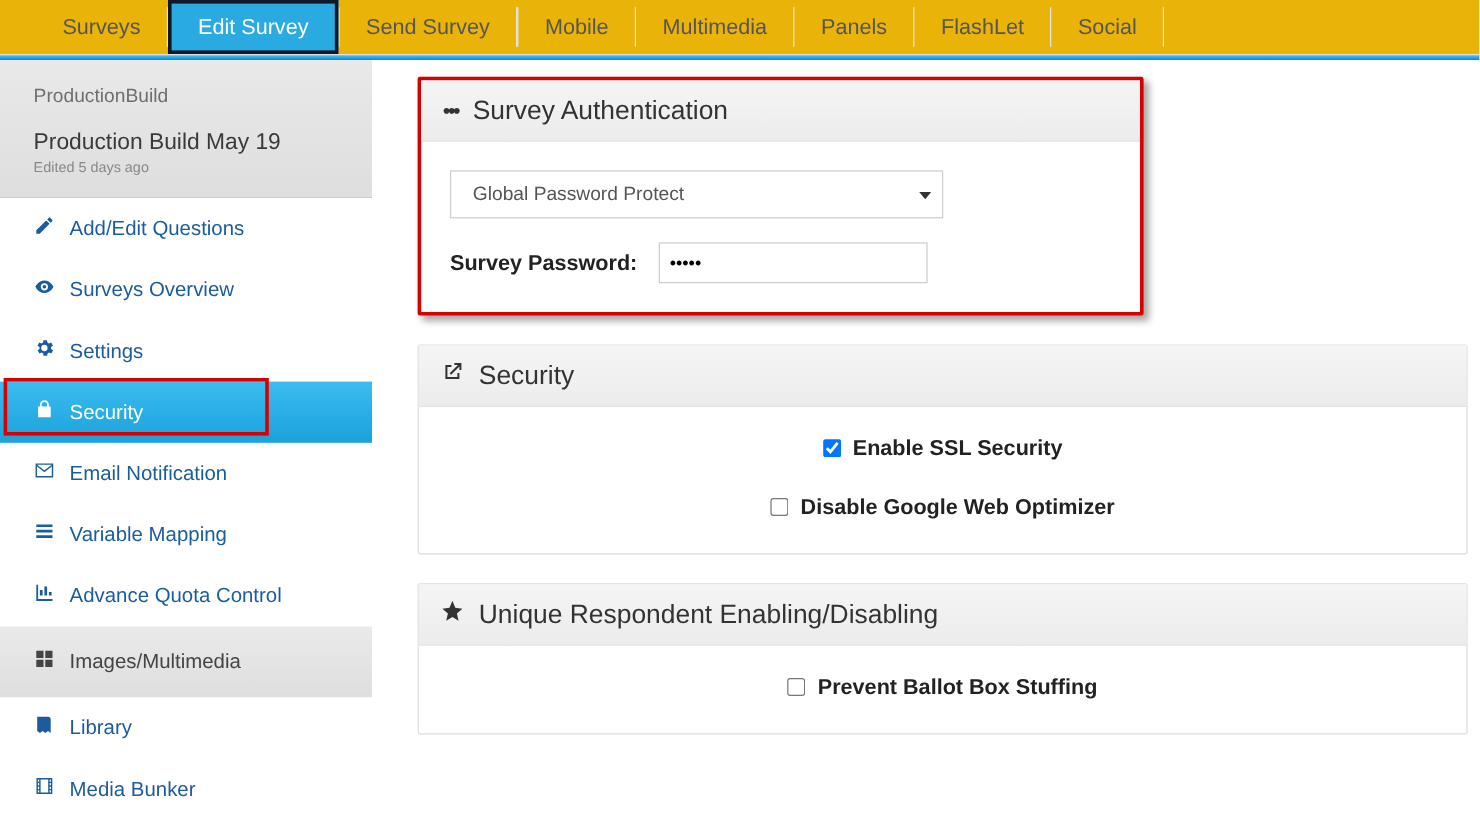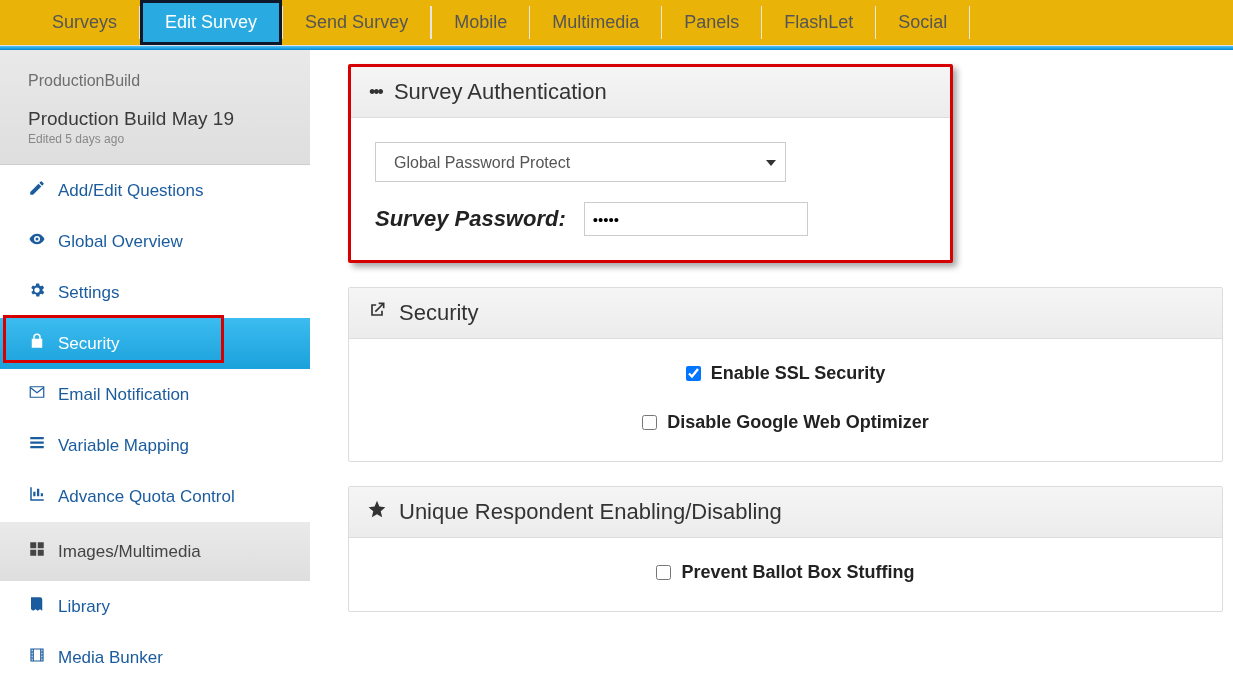--- a/index.html
+++ b/index.html
@@ -38,21 +38,21 @@
   .panel.highlight { border: 3px solid #d60000; box-shadow: 4px 4px 6px rgba(0,0,0,0.35); width: 605px; }
   .panel .panel-header { display: flex; align-items: center; gap: 12px; background: linear-gradient(to bottom, #f5f5f5, #ececec); border-bottom: 1px solid #ddd; padding: 12px 18px; font-size: 22px; color: #333; }
   .panel .panel-body { padding: 24px 24px; }
   .panel .center-body { display: flex; flex-direction: column; align-items: center; gap: 28px; padding: 24px 24px 28px; }
 
   .select { width: 411px; height: 40px; border: 1px solid #ccc; padding: 0 26px 0 18px; font-size: 16px; color: #555; background: #fff; appearance: none; -webkit-appearance: none; position: relative; }
   .select-wrap { position: relative; display: inline-block; }
   .select-wrap::after { content: ""; position: absolute; right: 10px; top: 50%; margin-top: -2px; border-left: 5px solid transparent; border-right: 5px solid transparent; border-top: 6px solid #333; }
 
   .form-row { display: flex; align-items: center; gap: 18px; margin-top: 20px; }
-  .form-row label { font-weight: bold; font-size: 22px; color: #222; font-style: italic; }
+  .form-row label { font-weight: bold; font-size: 18px; color: #222; }
   .form-row input[type="password"] { width: 224px; height: 34px; border: 1px solid #ccc; padding: 0 8px; font-size: 15px; }
 
   .chk-row { display: flex; align-items: center; gap: 10px; font-size: 18px; font-weight: bold; color: #222; }
   .chk-row input { width: 15px; height: 15px; }
 
   .icon { display: inline-block; }
 </style>
 </head>
 <body>
 
@@ -111,21 +111,21 @@
       </span>
       <span>Add/Edit Questions</span>
     </div>
 
     <div class="side-item">
       <span class="icon">
         <svg width="18" height="18" viewBox="0 0 24 24">
             <path d="M12 5c-7 0-10 7-10 7s3 7 10 7 10-7 10-7-3-7-10-7zm0 11a4 4 0 1 1 0-8 4 4 0 0 1 0 8zm0-6a2 2 0 1 0 0 4 2 2 0 0 0 0-4z"></path>
           </svg>
       </span>
-      <span>Global Overview</span>
+      <span>Surveys Overview</span>
     </div>
 
     <div class="side-item">
       <span class="icon">
         <svg width="18" height="18" viewBox="0 0 24 24">
             <path d="M19.4 13a7.5 7.5 0 0 0 0-2l2.1-1.6-2-3.4-2.5 1a7.6 7.6 0 0 0-1.7-1l-.4-2.7h-4l-.4 2.7a7.6 7.6 0 0 0-1.7 1l-2.5-1-2 3.4L6.6 11a7.5 7.5 0 0 0 0 2l-2.1 1.6 2 3.4 2.5-1c.5.4 1.1.8 1.7 1l.4 2.7h4l.4-2.7c.6-.2 1.2-.6 1.7-1l2.5 1 2-3.4L19.4 13zM12 15.5A3.5 3.5 0 1 1 12 8.5a3.5 3.5 0 0 1 0 7z"></path>
           </svg>
       </span>
       <span>Settings</span>
     </div>

